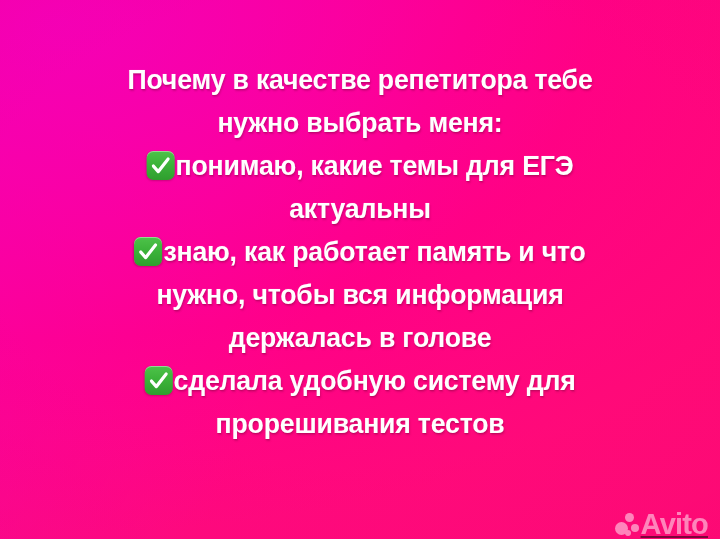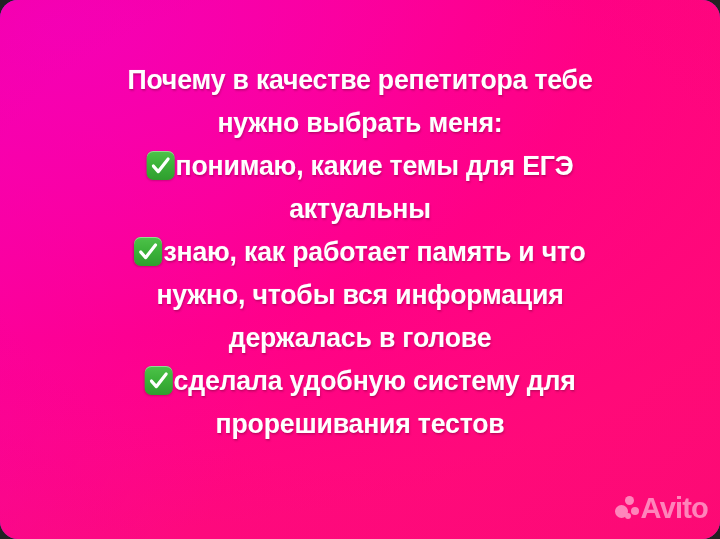--- a/index.html
+++ b/index.html
@@ -7,21 +7,20 @@
     padding: 0;
     background: #222;
   }
   #poster {
     position: relative;
     width: 720px;
     height: 539px;
     overflow: hidden;
     background: #1d4ed8;
     font-family: "Liberation Sans", "DejaVu Sans", sans-serif;
-    border-radius: 18px;
     -webkit-font-smoothing: antialiased;
   }
   
   #poster .bg-base {
     position: absolute;
     inset: 0;
     background:
       radial-gradient(120% 95% at 8% 4%, #f500b4 0%, #fb009f 32%, #ff0089 62%, #ff0a7e 100%);
   }
   #poster .bg-warm {
@@ -90,24 +89,25 @@
     top: 3px;
     width: 23px;
     height: 23px;
     display: block;
   }
 
   
   .watermark {
     position: absolute;
     right: 12px;
-    bottom: 16px;
+    bottom: 0;
     display: flex;
-    align-items: flex-start;
+    align-items: center;
     opacity: 0.50;
+    text-decoration: underline;
   }
   .watermark .dots {
     position: relative;
     width: 25px;
     height: 27px;
     margin-right: 1px;
   }
   .watermark .dots i {
     position: absolute;
     display: block;

